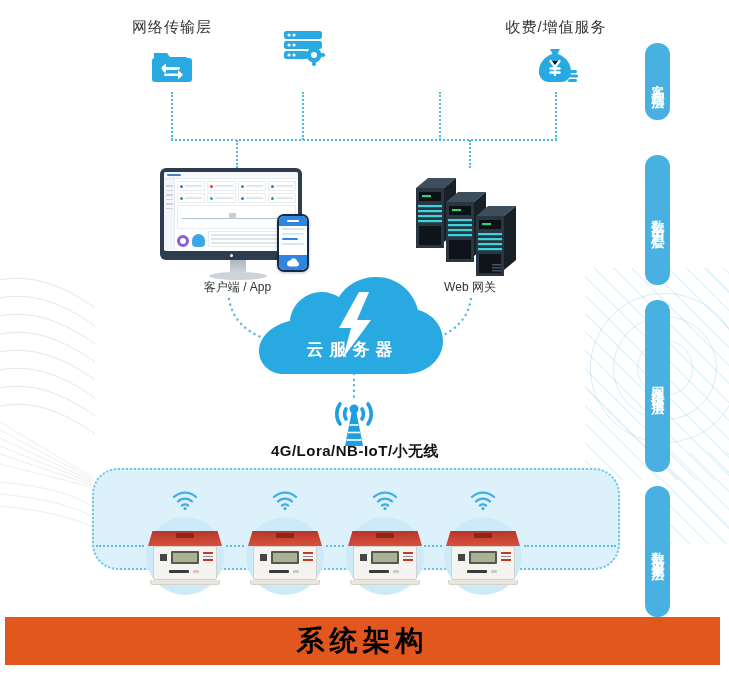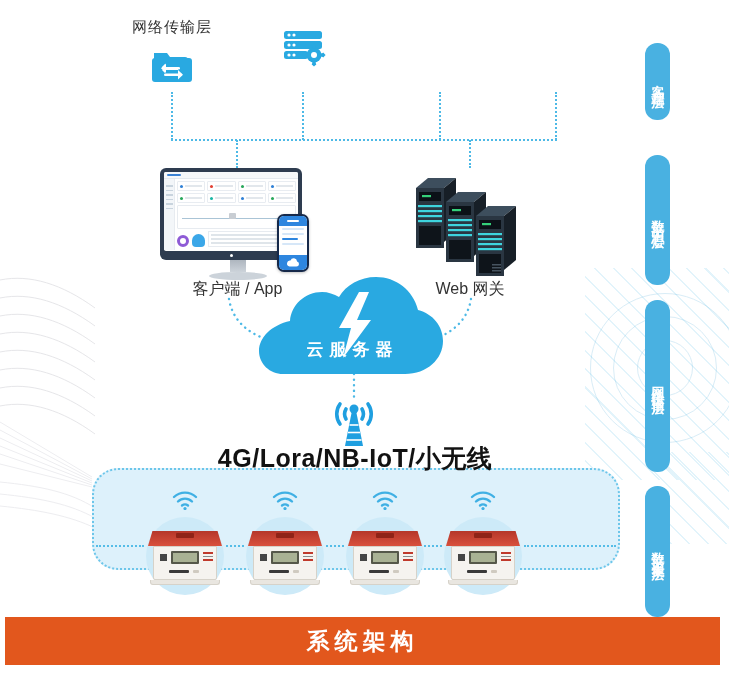--- a/index.html
+++ b/index.html
@@ -49,32 +49,32 @@
   .phone { position:absolute; left:117px; top:46px; width:32px; height:58px; background:#16294a; border-radius:7px; padding:2px; z-index:4; box-shadow:0 1px 3px rgba(0,0,0,.25); }
   .p-screen { width:100%; height:100%; border-radius:5px; overflow:hidden; background:#fff; display:flex; flex-direction:column; }
   .p-head { height:10px; background:#2e86df; }
   .p-head i { display:block; width:12px; height:1.5px; background:#fff; margin:4px auto 0; border-radius:1px; }
   .p-body { flex:1; padding:2px 3px; }
   .p-body i { display:block; height:2px; background:#d6e7f8; border-radius:1px; margin-bottom:3px; }
   .p-body .btn { background:#2e86df; width:16px; }
   .p-foot { height:15px; background:#2e86df; display:flex; align-items:center; justify-content:center; }
 
   
-  .node-label { position:absolute; text-align:center; font-size:16px; color:#333; z-index:3; white-space:nowrap; }
+  .node-label { position:absolute; text-align:center; font-size:12px; color:#333; z-index:3; white-space:nowrap; }
 
   
   .gateway { position:absolute; left:412px; top:174px; z-index:3; }
 
   
   .cloud { position:absolute; left:255px; top:276px; z-index:3; }
   .cloud-text { position:absolute; left:255px; top:338px; width:195px; text-align:center; color:#fff; font-size:17px; font-weight:bold; letter-spacing:6px; z-index:4; }
 
   
   .antenna { position:absolute; left:322px; top:394px; z-index:3; }
-  .net-label { position:absolute; left:180px; top:442px; width:350px; text-align:center; font-size:25px; font-weight:bold; color:#121212; letter-spacing:.5px; z-index:3; white-space:nowrap; }
+  .net-label { position:absolute; left:180px; top:442px; width:350px; text-align:center; font-size:15px; font-weight:bold; color:#121212; letter-spacing:.5px; z-index:3; white-space:nowrap; }
 
   
   .collect-rect { position:absolute; left:92px; top:468px; width:528px; height:102px; background:#ddf1fb; border:2px dotted #6cc6ea; border-radius:26px; z-index:1; }
   .devcircle { position:absolute; top:517px; width:78px; height:78px; border-radius:50%; background:#cdeaf8; z-index:2; }
   .wifi { position:absolute; top:489px; z-index:3; }
   .meter { position:absolute; top:531px; width:74px; height:56px; z-index:3; }
   .meter .lid { position:relative; width:74px; height:15px; background:linear-gradient(#b5372a,#d9503c);
     clip-path:polygon(6% 0, 94% 0, 100% 100%, 0 100%); }
   .meter .lid i { position:absolute; left:50%; top:2px; width:18px; height:5px; margin-left:-9px; background:#8f2418; border-radius:1px; }
   .meter .body { position:relative; width:64px; height:34px; margin:0 auto; background:#f5f3ef; border:1px solid #d6d2c9; border-radius:0 0 2px 2px; }
@@ -89,21 +89,21 @@
   .meter .base { width:70px; height:5px; margin:0 auto; background:#e9e6e0; border:1px solid #d6d2c9; border-top:none; border-radius:0 0 3px 3px; }
 
   
   .layerbar { position:absolute; left:645px; width:25px; background:#49b1e1; border-radius:12px;
     display:flex; align-items:center; justify-content:center; z-index:2; }
   .layerbar span { writing-mode:vertical-rl; color:#fff; font-size:13px; font-weight:bold; letter-spacing:4px; }
 
   
   .banner { position:absolute; left:5px; top:617px; width:715px; height:48px; background:#e2571d; z-index:3;
     display:flex; align-items:center; justify-content:center; }
-  .banner span { color:#ffffff; font-size:23px; font-weight:bold; letter-spacing:5px; }
+  .banner span { color:#000000; font-size:28px; font-weight:bold; letter-spacing:5px; }
 
   svg { display:block; }
 </style>
 </head>
 <body>
 
 <div class="stage">
 
   <svg class="bg" style="left:0;top:272px" width="95" height="265" viewBox="0 0 95 265">
     <g fill="none" stroke="#e6e6e9" stroke-width="1">
@@ -170,20 +170,40 @@
             <rect x="-8.2" y="-8.2" width="3.4" height="3.4" transform="rotate(45)"></rect>
             <rect x="4.8" y="-8.2" width="3.4" height="3.4" transform="rotate(45)"></rect>
             <rect x="-8.2" y="4.8" width="3.4" height="3.4" transform="rotate(45)"></rect>
             <rect x="4.8" y="4.8" width="3.4" height="3.4" transform="rotate(45)"></rect>
           </g>
           <circle r="3" fill="#fff"></circle>
         </g>
       </svg>
     </div>
   </div>
+  <div class="module" style="left:491px">
+    <div class="mlabel">收费/增值服务</div>
+    <div class="micon">
+      <svg width="46" height="40" viewBox="0 0 46 40" style="margin:0 auto">
+        <path d="M17,3 h10 l-3,6 h-4 z" fill="#29a9e1"></path>
+        <path d="M19,8 h6 c8,3 13,10 13,17 a10,10 0 0 1 -10,11 h-12 a10,10 0 0 1 -10,-11 c0,-7 5,-14 13,-17 z" fill="#29a9e1"></path>
+        <g stroke="#fff" stroke-width="2.4" stroke-linecap="round">
+          <path d="M17.5,15 l4.5,6 4.5,-6"></path>
+            <path d="M22,21 v8"></path>
+          <path d="M17.5,22.5 h9"></path>
+            <path d="M17.5,26.5 h9"></path>
+        </g>
+        <g fill="#29a9e1">
+          <rect x="35" y="24" width="9" height="3" rx="1.5"></rect>
+          <rect x="36" y="28.5" width="9" height="3" rx="1.5"></rect>
+          <rect x="35" y="33" width="9" height="3" rx="1.5"></rect>
+        </g>
+      </svg>
+    </div>
+  </div>
 
   <div class="vline" style="left:171px;top:92px;height:48px"></div>
   <div class="vline" style="left:302px;top:92px;height:48px"></div>
   <div class="vline" style="left:439px;top:92px;height:48px"></div>
   <div class="vline" style="left:555px;top:92px;height:48px"></div>
   <div class="hline" style="left:171px;top:139px;width:386px"></div>
   <div class="drop" style="left:236px;top:140px;height:28px"></div>
   <div class="drop" style="left:469px;top:140px;height:28px"></div>
 
   <div class="client">

